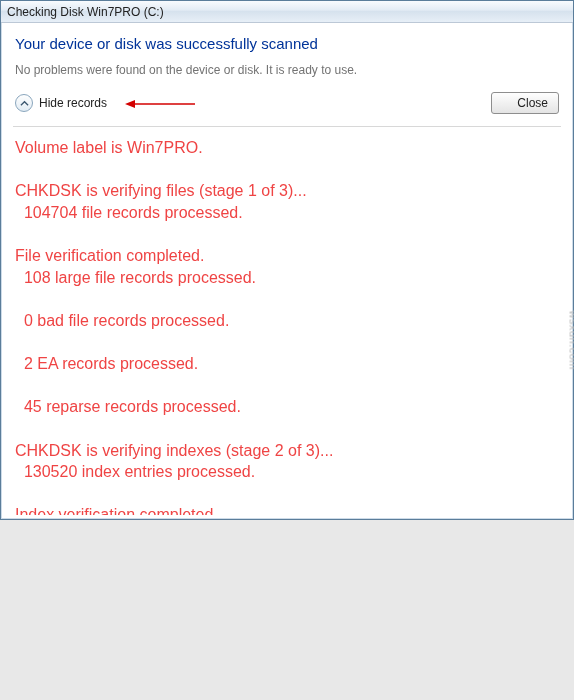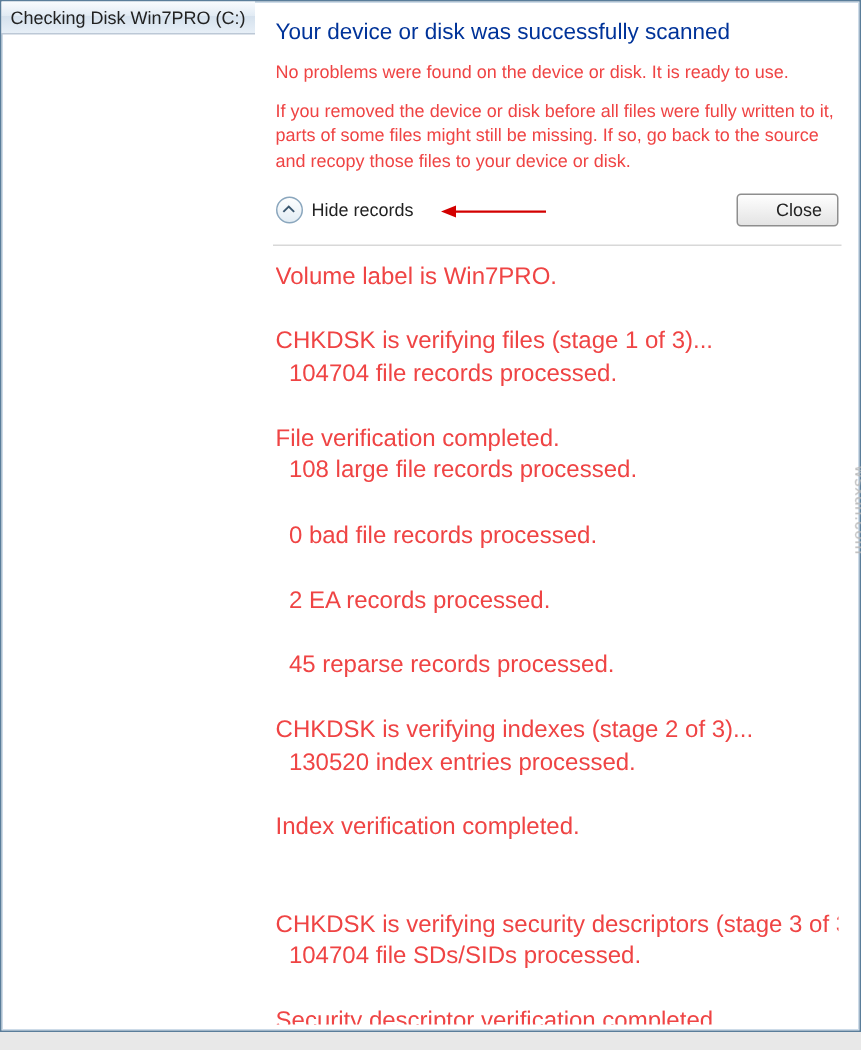--- a/index.html
+++ b/index.html
@@ -7,26 +7,26 @@
     margin: 0;
     font-family: "Segoe UI", Tahoma, sans-serif;
     font-size: 12px;
     background: #e8e8e8;
     width: 574px;
     height: 700px;
     overflow: hidden;
   }
   .window {
     width: 574px;
-    height: 688px;
+    height: 520px;
     background: #fff;
     border: 1px solid #5a7d9a;
     box-shadow: inset 0 0 0 1px #cddbe8;
     display: flex;
-    flex-direction: row;
+    flex-direction: column;
   }
   .titlebar {
     height: 22px;
     background: linear-gradient(to bottom, #f8fbfe 0%, #e2ebf4 45%, #d5e1ed 46%, #e7eff7 100%);
     border-bottom: 1px solid #bcc8d6;
     display: flex;
     align-items: center;
     padding: 0 6px;
     color: #222;
     font-size: 12px;
@@ -37,21 +37,21 @@
     overflow: hidden;
     display: flex;
     flex-direction: column;
   }
   .heading {
     color: #003399;
     font-size: 15px;
     margin-bottom: 10px;
   }
   .para {
-    color: #ef4444;
+    color: #737373;
     font-size: 12px;
     line-height: 1.35;
     margin-bottom: 10px;
   }
   .detailrow {
     display: flex;
     align-items: center;
     justify-content: space-between;
     margin-top: 4px;
     margin-bottom: 2px;
@@ -124,21 +124,20 @@
 </head>
 <body>
 
 <div class="window">
   <div class="titlebar">
     <span>Checking Disk Win7PRO (C:)</span>
   </div>
   <div class="content">
     <div class="heading">Your device or disk was successfully scanned</div>
     <div class="para">No problems were found on the device or disk. It is ready to use.</div>
-    <div class="para">If you removed the device or disk before all files were fully written to it, parts of some files might still be missing. If so, go back to the source and recopy those files to your device or disk.</div>
 
     <div class="detailrow">
       <div class="hide-details">
         <span class="chevron">
           <svg width="9" height="9" viewBox="0 0 10 10">
               <path d="M1 7 L5 3 L9 7" stroke="#3a566e" stroke-width="1.4" fill="none"></path>
             </svg>
         </span>
         <span>Hide records</span>
       </div>

